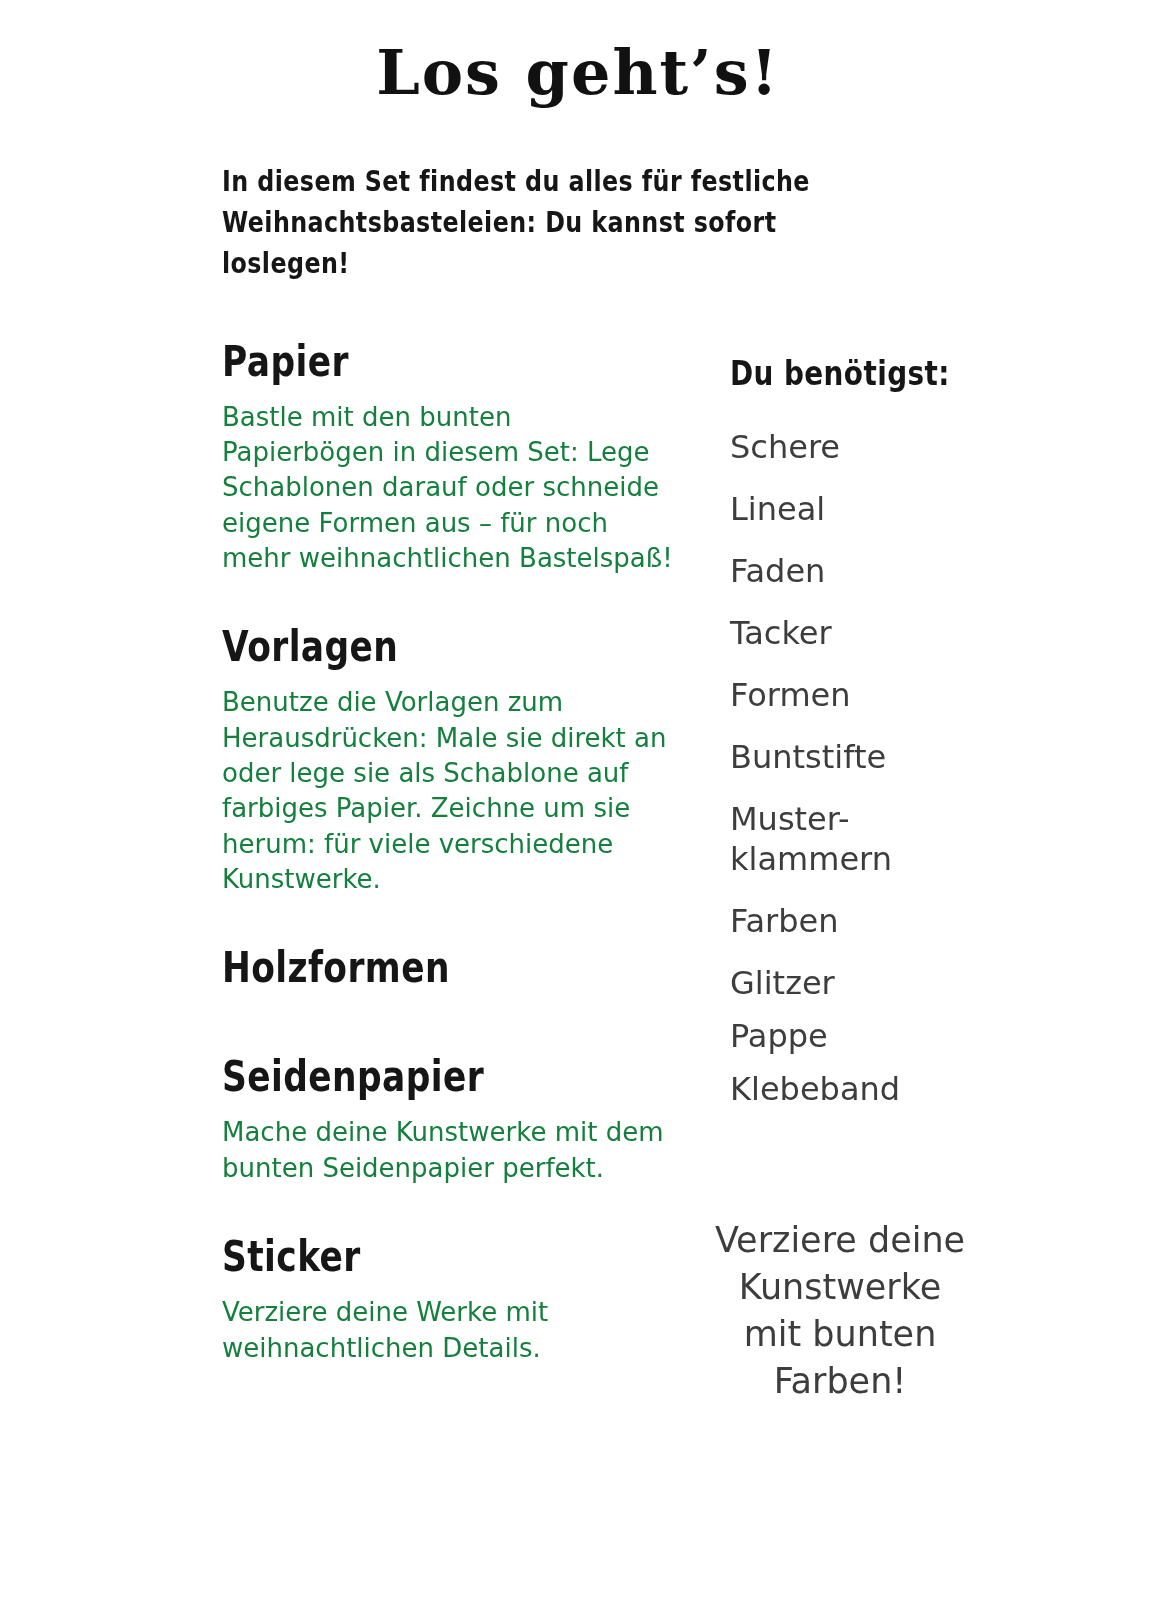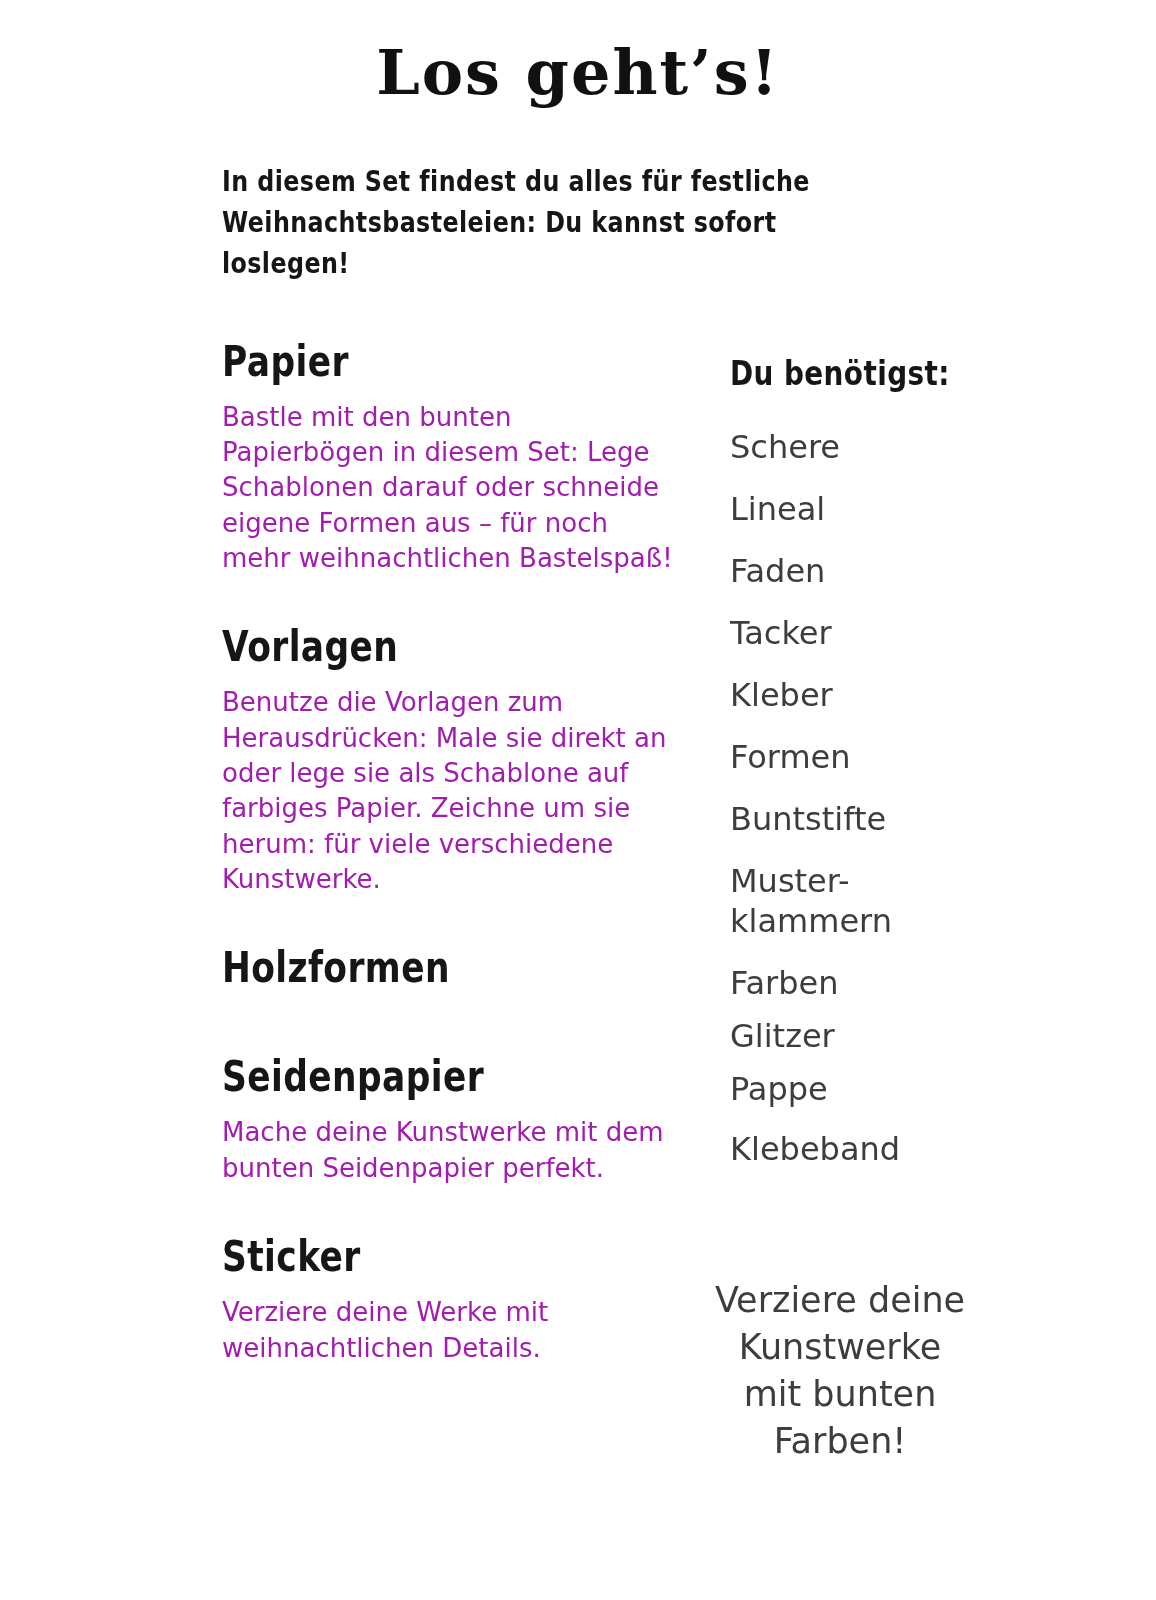--- a/index.html
+++ b/index.html
@@ -54,21 +54,21 @@
     font-size: 42px;
     margin: 46px 0 14px 0;
     letter-spacing: 0.5px;
   }
   .section:first-child .section-heading { margin-top: 0; }
   .section-body {
     margin: 0;
     width: 452px;
     font-size: 26px;
     line-height: 1.36;
-    color: #a21caf;
+    color: #15803d;
   }
   .mat-heading {
     font-size: 34px;
     margin: 0 0 18px 0;
     letter-spacing: 0.5px;
   }
   .materials {
     list-style: none;
     margin: 16px 0 0 0;
     padding: 0;
@@ -133,21 +133,20 @@
 
     </div>
 
     <div class="col-right">
       <h2 class="mat-heading hand">Du benötigst:</h2>
       <ul class="materials">
         <li>Schere</li>
         <li>Lineal</li>
         <li>Faden</li>
         <li>Tacker</li>
-        <li>Kleber</li>
         <li>Formen</li>
         <li>Buntstifte</li>
         <li>Muster-
 klammern</li>
         <li>Farben</li>
         <li>Glitzer</li>
         <li>Pappe</li>
         <li>Klebeband</li>
       </ul>
       <p class="note">Verziere deine Kunstwerke mit bunten Farben!</p>

